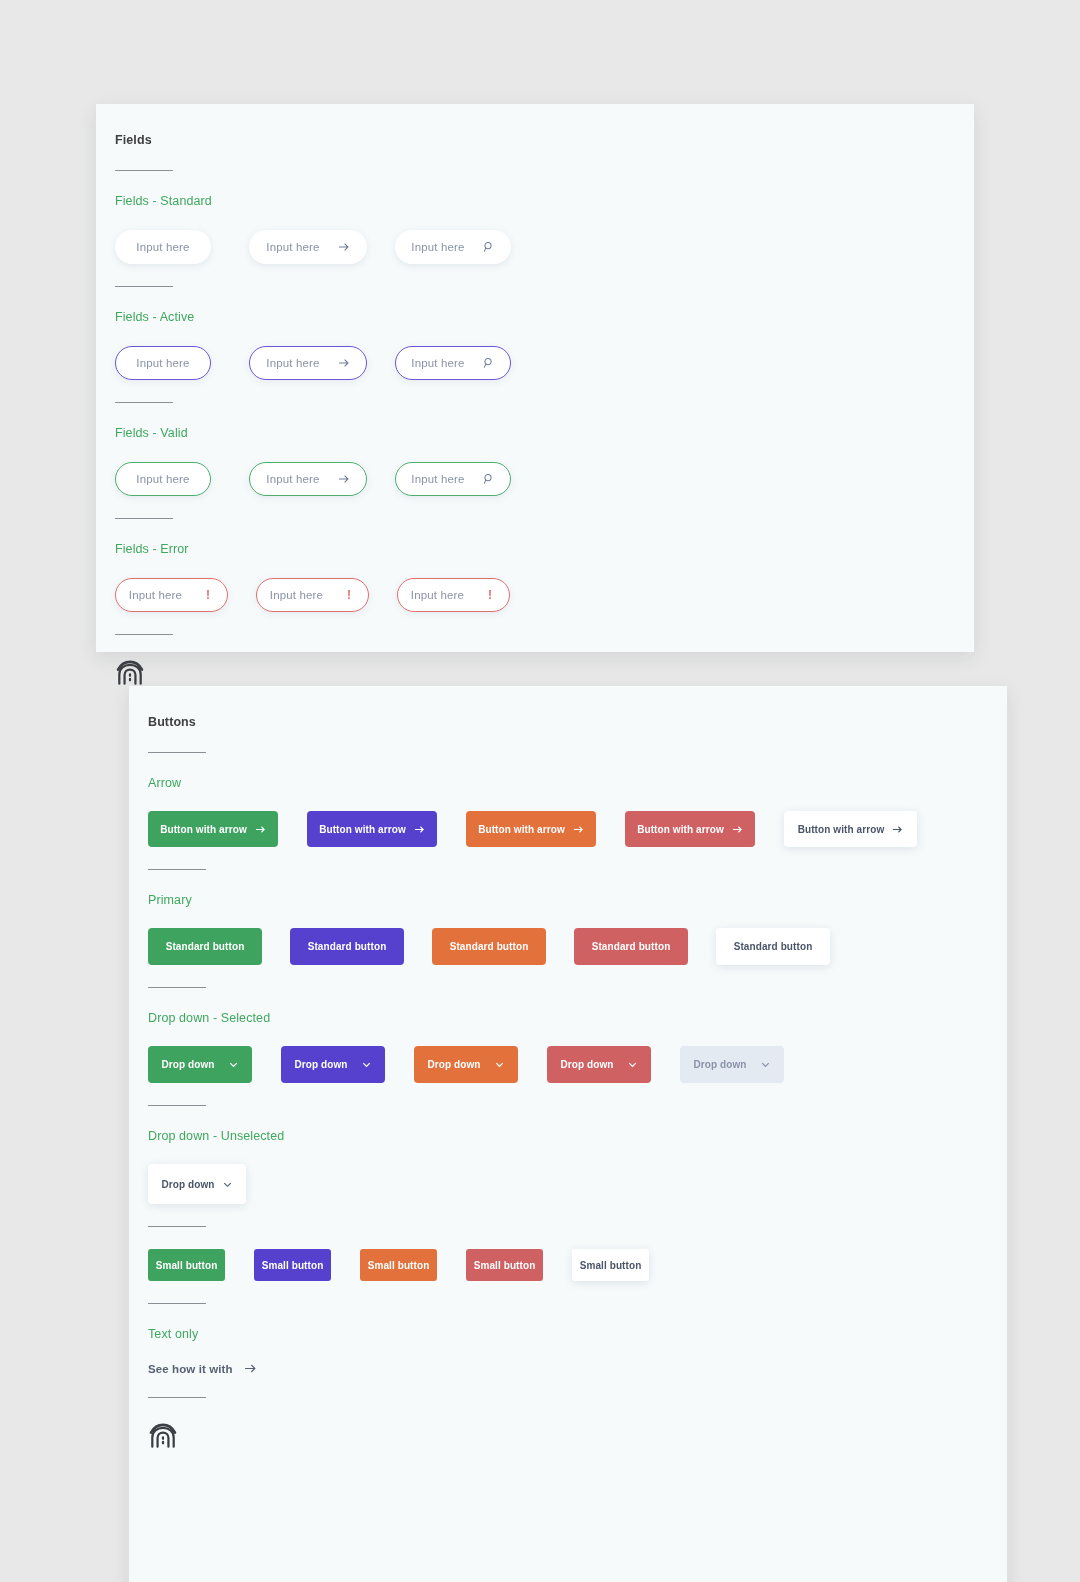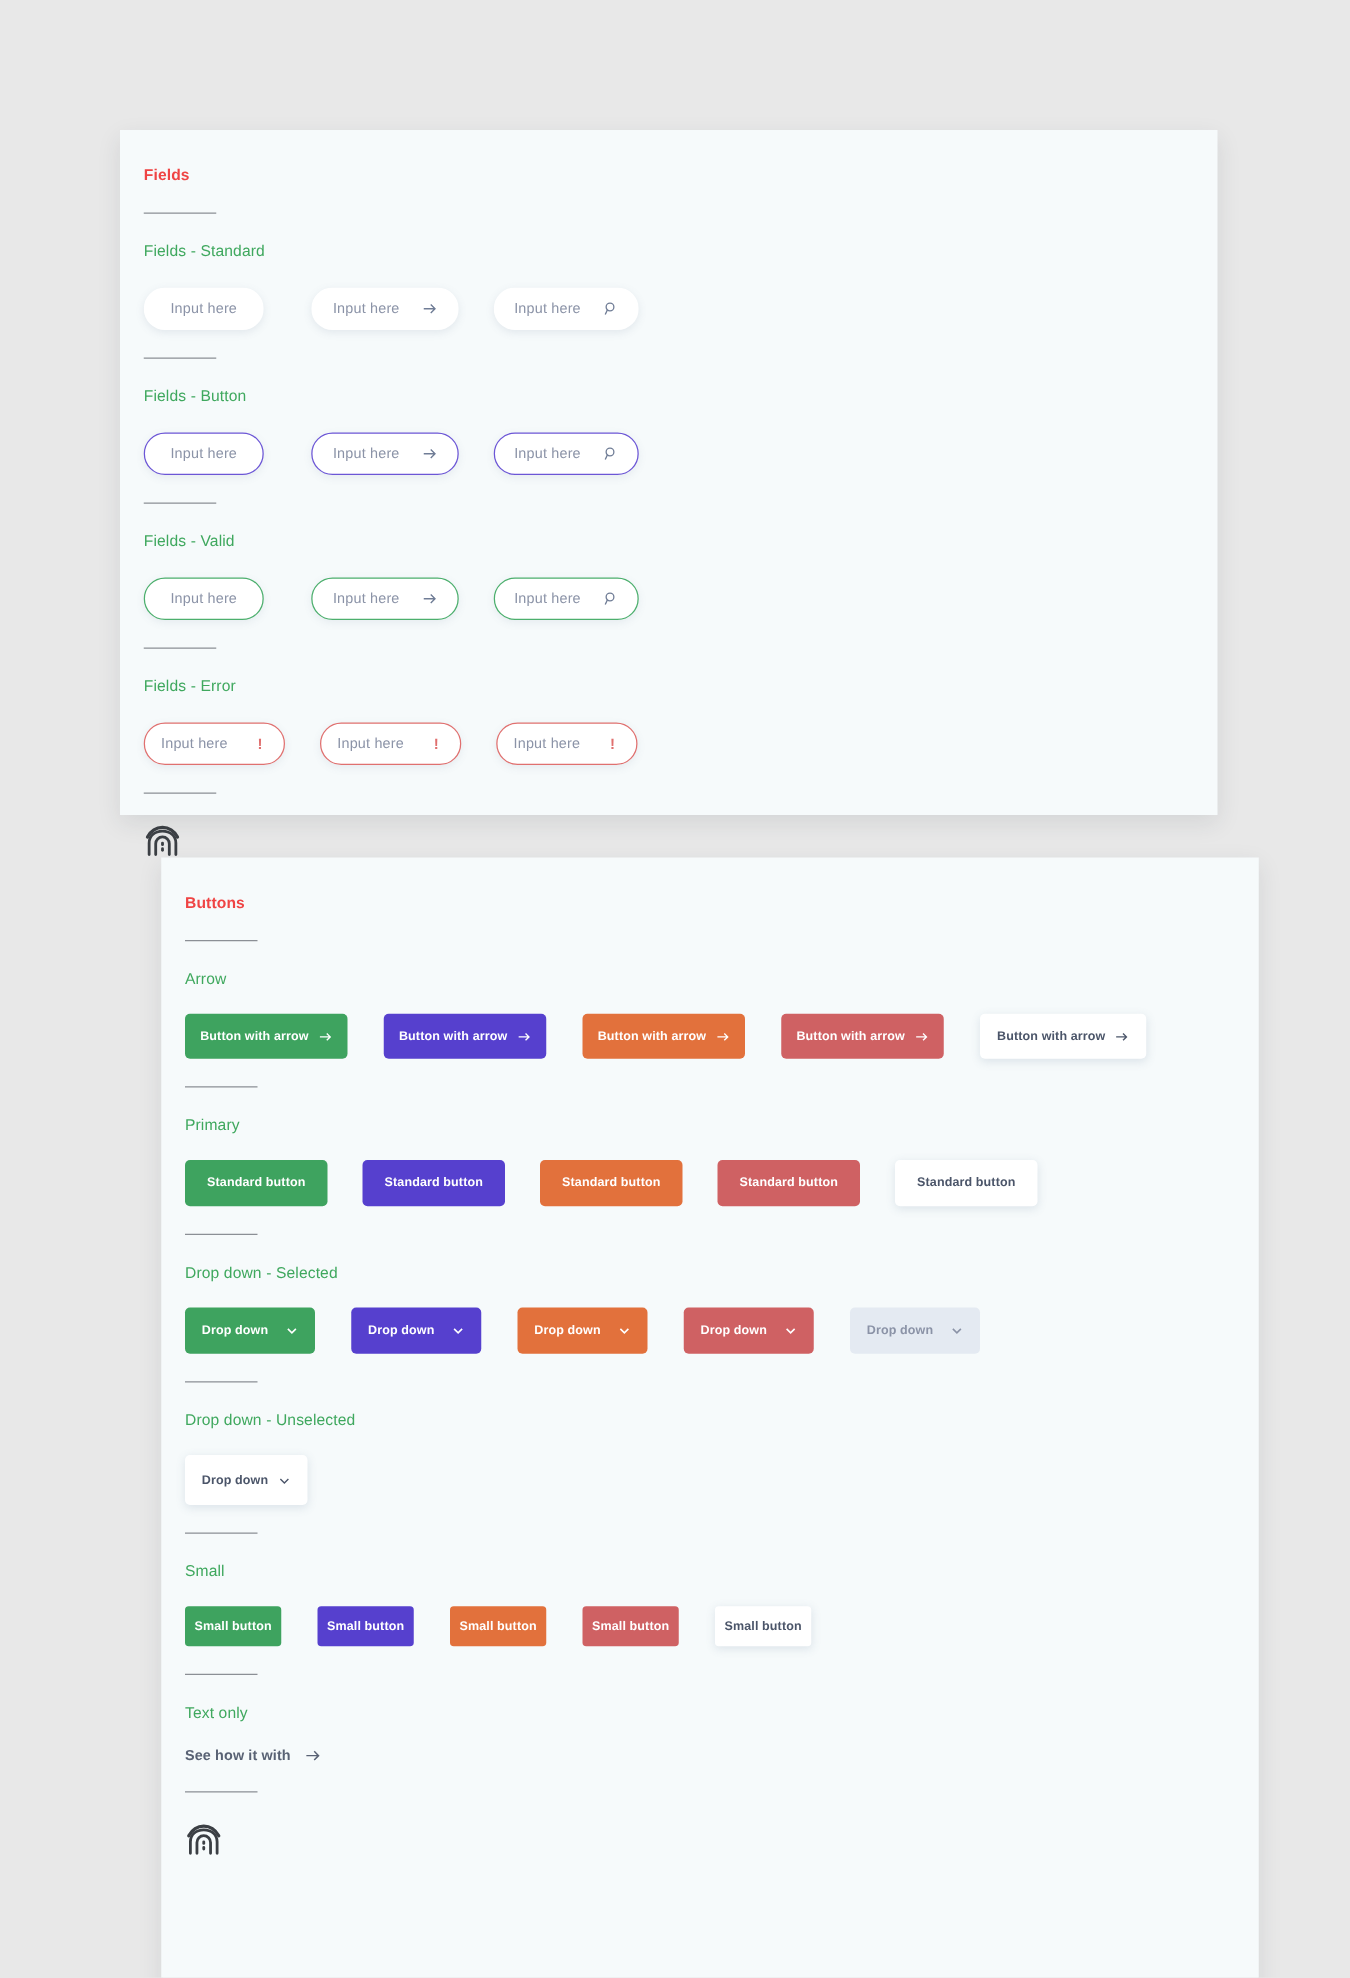--- a/index.html
+++ b/index.html
@@ -27,21 +27,21 @@
     background: #f6fafb;
     box-shadow: 0 6px 18px rgba(40,50,60,0.10);
   }
   .panel--fields  { top: 104px;  height: 548px; }
   .panel--buttons { top: 686px;  height: 972px; margin-left: 33px; }
 
   .panel-inner { padding: 28px 0 0 19px; }
 
   
   .title {
-    color: #ef4444;
+    color: #404040;
     font-size: 12.5px;
     font-weight: bold;
     letter-spacing: 0.1px;
     line-height: 16px;
   }
   .subtitle {
     color: #3fa85e;
     font-size: 12.5px;
     font-weight: normal;
     letter-spacing: 0.1px;
@@ -257,21 +257,21 @@
             <svg width="12" height="12" viewBox="0 0 12 12" fill="none" stroke="currentColor" stroke-width="1.05">
               <circle cx="5" cy="4.6" r="3.1"></circle>
                 <path d="M2.9 6.9L1.2 10.6"></path>
             </svg>
           </span>
         </div>
       </div>
 
       <div class="rule"></div>
 
-      <div class="subtitle">Fields - Button</div>
+      <div class="subtitle">Fields - Active</div>
       <div class="row field-row">
         <div class="field field--active f-w1">
           <span class="ftext">Input here</span>
         </div>
         <div class="field field--active f-w2 fgap1">
           <span class="ftext">Input here</span>
           <span class="ficon icon-arrow-f">
             <svg width="12" height="12" viewBox="0 0 12 12" fill="none" stroke="currentColor" stroke-width="1.1">
               <path d="M1 6h9M6.6 2.6L10 6l-3.4 3.4"></path>
             </svg>
@@ -473,21 +473,20 @@
           <span class="bicon">
             <svg width="11" height="11" viewBox="0 0 12 12" fill="none" stroke="currentColor" stroke-width="1.2">
                 <path d="M2.5 4.5L6 8l3.5-3.5"></path>
               </svg>
           </span>
         </button>
       </div>
 
       <div class="rule"></div>
 
-      <div class="subtitle">Small</div>
       <div class="row btn-row">
         <button class="btn btn--green small-btn">
           <span class="blabel">Small button</span>
         </button>
         <button class="btn btn--purple small-btn small-gap">
           <span class="blabel">Small button</span>
         </button>
         <button class="btn btn--orange small-btn small-gap">
           <span class="blabel">Small button</span>
         </button>

